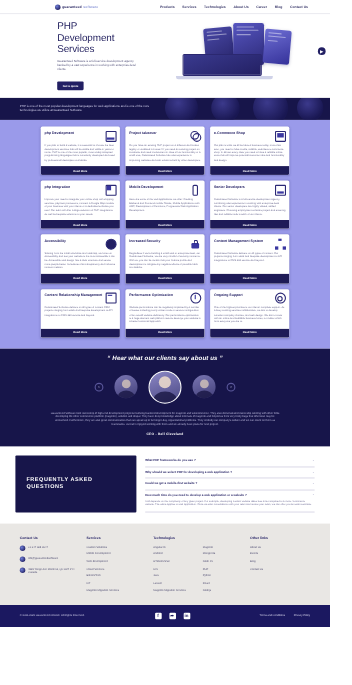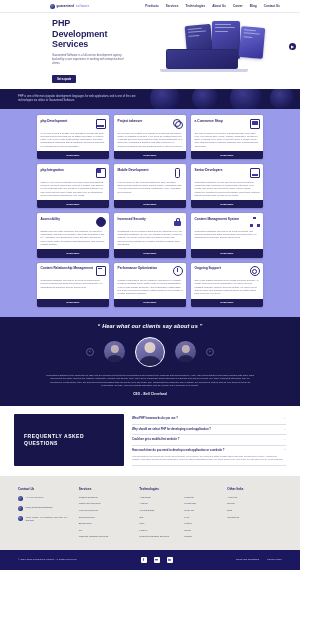--- a/index.html
+++ b/index.html
@@ -27,21 +27,21 @@
   .nav-links { margin-left: auto; display: flex; gap: 7px; padding-right: 6px; }
   .nav-links span { font-size: 3.1px; color: #3b3a6b; font-weight: bold; white-space: nowrap; }
 
   
   .hero {
     position: relative; height: 76px; background: #ffffff; overflow: hidden;
     display: flex; align-items: center;
   }
   .hero-inner { padding-left: 52px; width: 100px; position: relative; z-index: 3; }
   .hero-title {
-    font-size: 9px; line-height: 10.5px; font-weight: bold; color: #211f5e;
+    font-size: 9px; line-height: 10.5px; font-weight: normal; color: #211f5e;
     letter-spacing: -0.1px;
   }
   .hero-sub {
     margin-top: 4px; font-size: 2.7px; line-height: 3.9px; color: #5b5a80; width: 78px;
   }
   .hero-btn {
     margin-top: 5px; display: inline-block; background: #221f63; color: #fff;
     font-size: 2.6px; padding: 2.4px 5px; border-radius: 1px; font-weight: bold;
   }
   .hero-art { position: absolute; right: 8px; top: 6px; width: 150px; height: 66px; }

